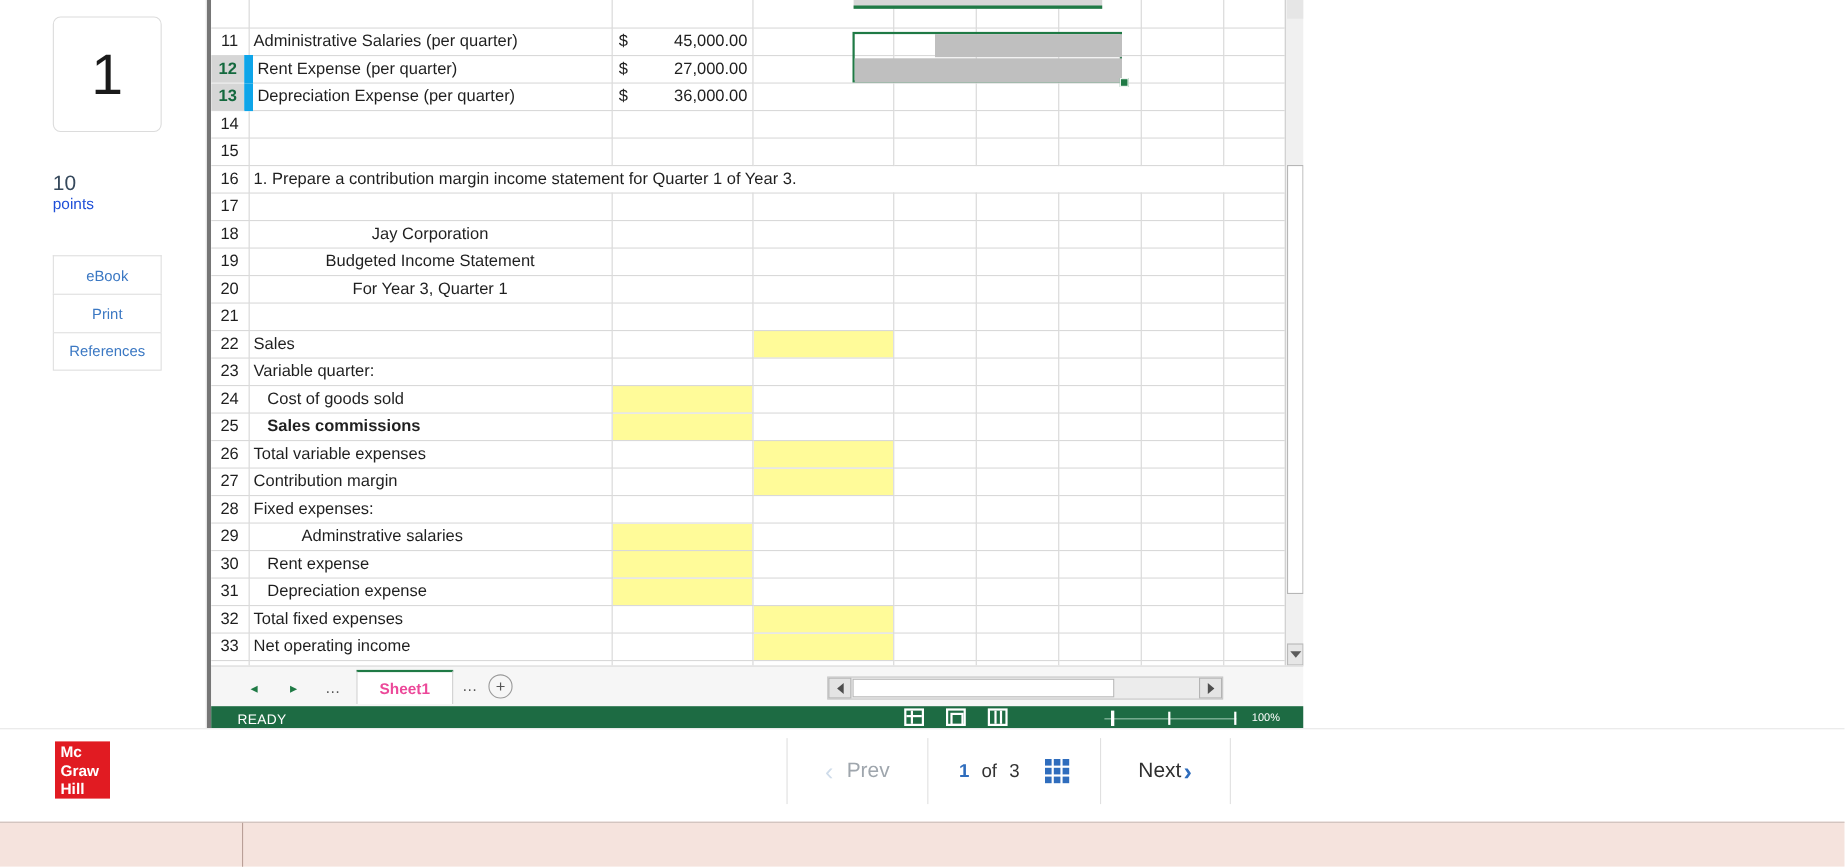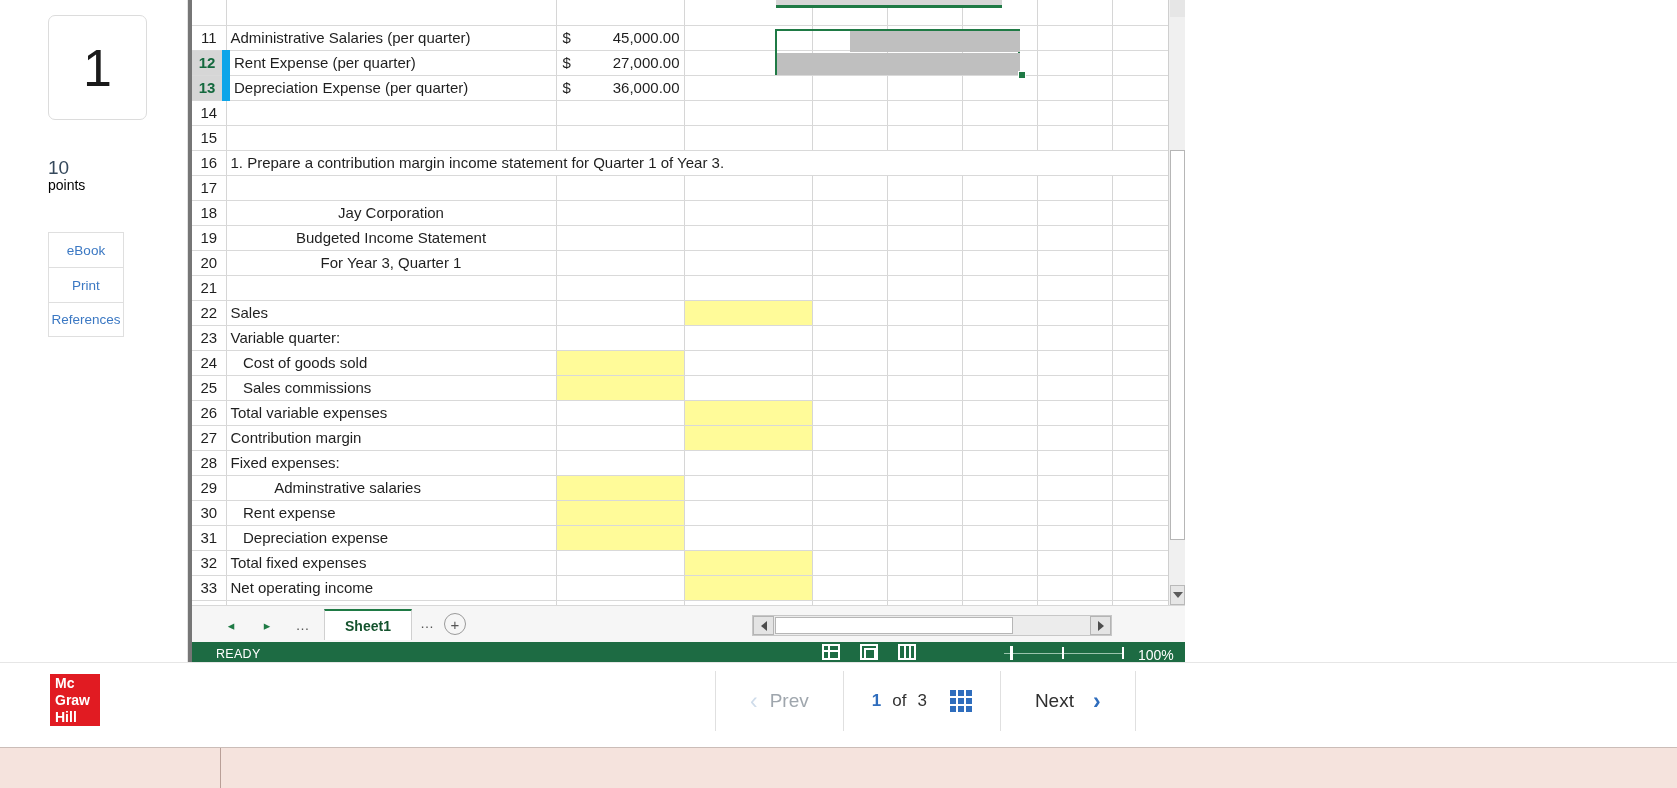--- a/index.html
+++ b/index.html
@@ -20,23 +20,23 @@
   .qnum-card {
     position: absolute; left: 48px; top: 15px; width: 99px; height: 105px;
     border: 1px solid #dcdcdc; border-radius: 7px; background:#fff;
     display:flex; align-items:center; justify-content:center;
   }
   .qnum-card span { font-size: 52px; color:#1a1a1a; font-weight:400; line-height:1; }
   .points-val {
     position:absolute; left:48px; top:157px; font-size:19px; color:#36495c;
   }
   .points-lbl {
-    position:absolute; left:48px; top:177px; font-size:14px; color:#000000;
-  }
-  .sb-btns { position:absolute; left:48px; top:232px; width:76px; }
+    position:absolute; left:48px; top:177px; font-size:14px; color:#1d4ed8;
+  }
+  .sb-btns { position:absolute; left:48px; top:232px; width:99px; }
   .sb-btn {
     height: 35px; border:1px solid #dfdfdf; border-bottom:none;
     display:flex; align-items:center; justify-content:center;
     font-size:13.5px; color:#3b78c3; background:#fff; cursor:pointer;
   }
   .sb-btn:last-child { border-bottom:1px solid #dfdfdf; }
 
   
   .excel {
     position:absolute; left:188px; top:0; width:997px; height:662px;
@@ -111,21 +111,21 @@
   .tb-nav { position:absolute; left:21px; top:6px; display:flex; align-items:center; gap:0; }
   .tb-ico { width:36px; height:26px; display:flex; align-items:center; justify-content:center;
     font-size:13px; color:#1f7a45; cursor:pointer; }
   .tb-dots { width:36px; height:26px; display:flex; align-items:center; justify-content:center;
     font-size:14px; color:#555; cursor:pointer; letter-spacing:1px; }
   .tab-active {
     position:absolute; left:132px; top:3px; height:31px; min-width:88px;
     background:#fff; border:1px solid #d0d0d0; border-bottom:none;
     border-top:2px solid #1f7a45;
     display:flex; align-items:center; justify-content:center;
-    font-size:14px; font-weight:bold; color:#14532d; cursor:pointer; padding:0 14px;
+    font-size:14px; font-weight:bold; color:#ec4899; cursor:pointer; padding:0 14px;
   }
   .tb-dots2 { position:absolute; left:228px; top:9px; font-size:14px; color:#555; cursor:pointer; letter-spacing:1px; }
   .tb-plus { position:absolute; left:252px; top:7px; width:22px; height:22px;
     border:1px solid #9a9a9a; border-radius:50%; color:#555; font-size:15px;
     display:flex;align-items:center;justify-content:center; cursor:pointer; }
   .hsb { position:absolute; left:560px; top:9px; width:360px; height:21px;
     background:#ececec; border:1px solid #c7c7c7; }
   .hsb-l { position:absolute; left:0; top:0; width:21px; height:19px; background:#e4e4e4;
     border:1px solid #b4b4b4; display:flex;align-items:center;justify-content:center; }
   .hsb-l i { border-top:5px solid transparent; border-bottom:5px solid transparent;
@@ -149,42 +149,42 @@
   .vico.page { border:2px solid #fff; }
   .vico.page::before { content:""; position:absolute; left:2px; top:2px; width:8px; height:8px; border:2px solid #fff; }
   .vico.brk { border:2px solid #fff; }
   .vico.brk::before { content:""; position:absolute; left:4px; top:0; width:2px; height:12px; background:#fff; }
   .vico.brk::after  { content:""; position:absolute; left:9px; top:0; width:2px; height:12px; background:#fff; }
   .zoom-slider { position:absolute; left:812px; top:7px; width:120px; height:9px; }
   .zs-line { position:absolute; left:0; top:4px; width:120px; height:1px; background:#9ac4ad; }
   .zs-mid { position:absolute; left:58px; top:-2px; width:2px; height:12px; background:#fff; }
   .zs-end { position:absolute; left:118px; top:-2px; width:2px; height:12px; background:#fff; }
   .zs-knob { position:absolute; left:6px; top:-3px; width:3px; height:14px; background:#fff; }
-  .st-zoom { position:absolute; left:946px; top:5px; font-size:14px; }
+  .st-zoom { position:absolute; left:946px; top:5px; font-size:10px; }
 
   
   .botbar { position:absolute; left:0; top:662px; width:1677px; height:85px;
     background:#fff; border-top:1px solid #e6e6e6; }
   .mh-logo { position:absolute; left:50px; top:11px; width:50px; height:52px;
     background:#e11b22; color:#fff; font-weight:bold; font-size:14px; line-height:17px;
     padding:1px 0 0 5px; }
   .nav-center { position:absolute; left:715px; top:8px; height:60px;
     display:flex; align-items:center; }
   .nav-sep { width:1px; height:60px; background:#e0e0e0; }
   .nav-prev { display:flex; align-items:center; gap:12px; padding:0 34px;
     font-size:19px; color:#9fa6ad; cursor:default; }
   .nav-prev .chev { color:#cfdcea; font-size:23px; }
   .nav-mid { display:flex; align-items:center; gap:11px; padding:0 28px; font-size:17px; }
   .nav-mid .cur { color:#2f6dbd; font-weight:bold; }
   .nav-mid .of { color:#333; }
   .nav-mid .tot { color:#333; }
   .grid-ico { display:grid; grid-template-columns:repeat(3,6px); grid-template-rows:repeat(3,6px);
     gap:2px; margin-left:12px; cursor:pointer; }
   .grid-ico i { background:#2f6dbd; display:block; width:6px; height:6px; }
-  .nav-next { display:flex; align-items:center; gap:19px; padding:0 34px;
+  .nav-next { display:flex; align-items:center; gap:2px; padding:0 34px;
     font-size:19px; color:#2f2f2f; cursor:pointer; }
   .nav-next .chev { color:#2f6dbd; font-size:23px; font-weight:bold; }
 
   .footer-strip { position:absolute; left:0; top:747px; width:1677px; height:41px;
     background:#f5e3dd; border-top:1px solid #cbbdb8; }
   .footer-div { position:absolute; left:220px; top:0; width:1px; height:41px; background:#b99f97; }
 </style>
 </head>
 <body>
 
@@ -362,21 +362,21 @@
               <td class="cB yellow"></td>
               <td class="cC"></td>
               <td class="cD"></td>
               <td class="cE"></td>
               <td class="cF"></td>
               <td class="cG"></td>
               <td class="cH"></td>
             </tr>
             <tr>
               <td class="rh">25</td>
-              <td class="cA" style="white-space: pre;">   Sales commissions</td>
+              <td class="cA" style="white-space: pre; font-weight: bold;">   Sales commissions</td>
               <td class="cB yellow"></td>
               <td class="cC"></td>
               <td class="cD"></td>
               <td class="cE"></td>
               <td class="cF"></td>
               <td class="cG"></td>
               <td class="cH"></td>
             </tr>
             <tr>
               <td class="rh">26</td>

